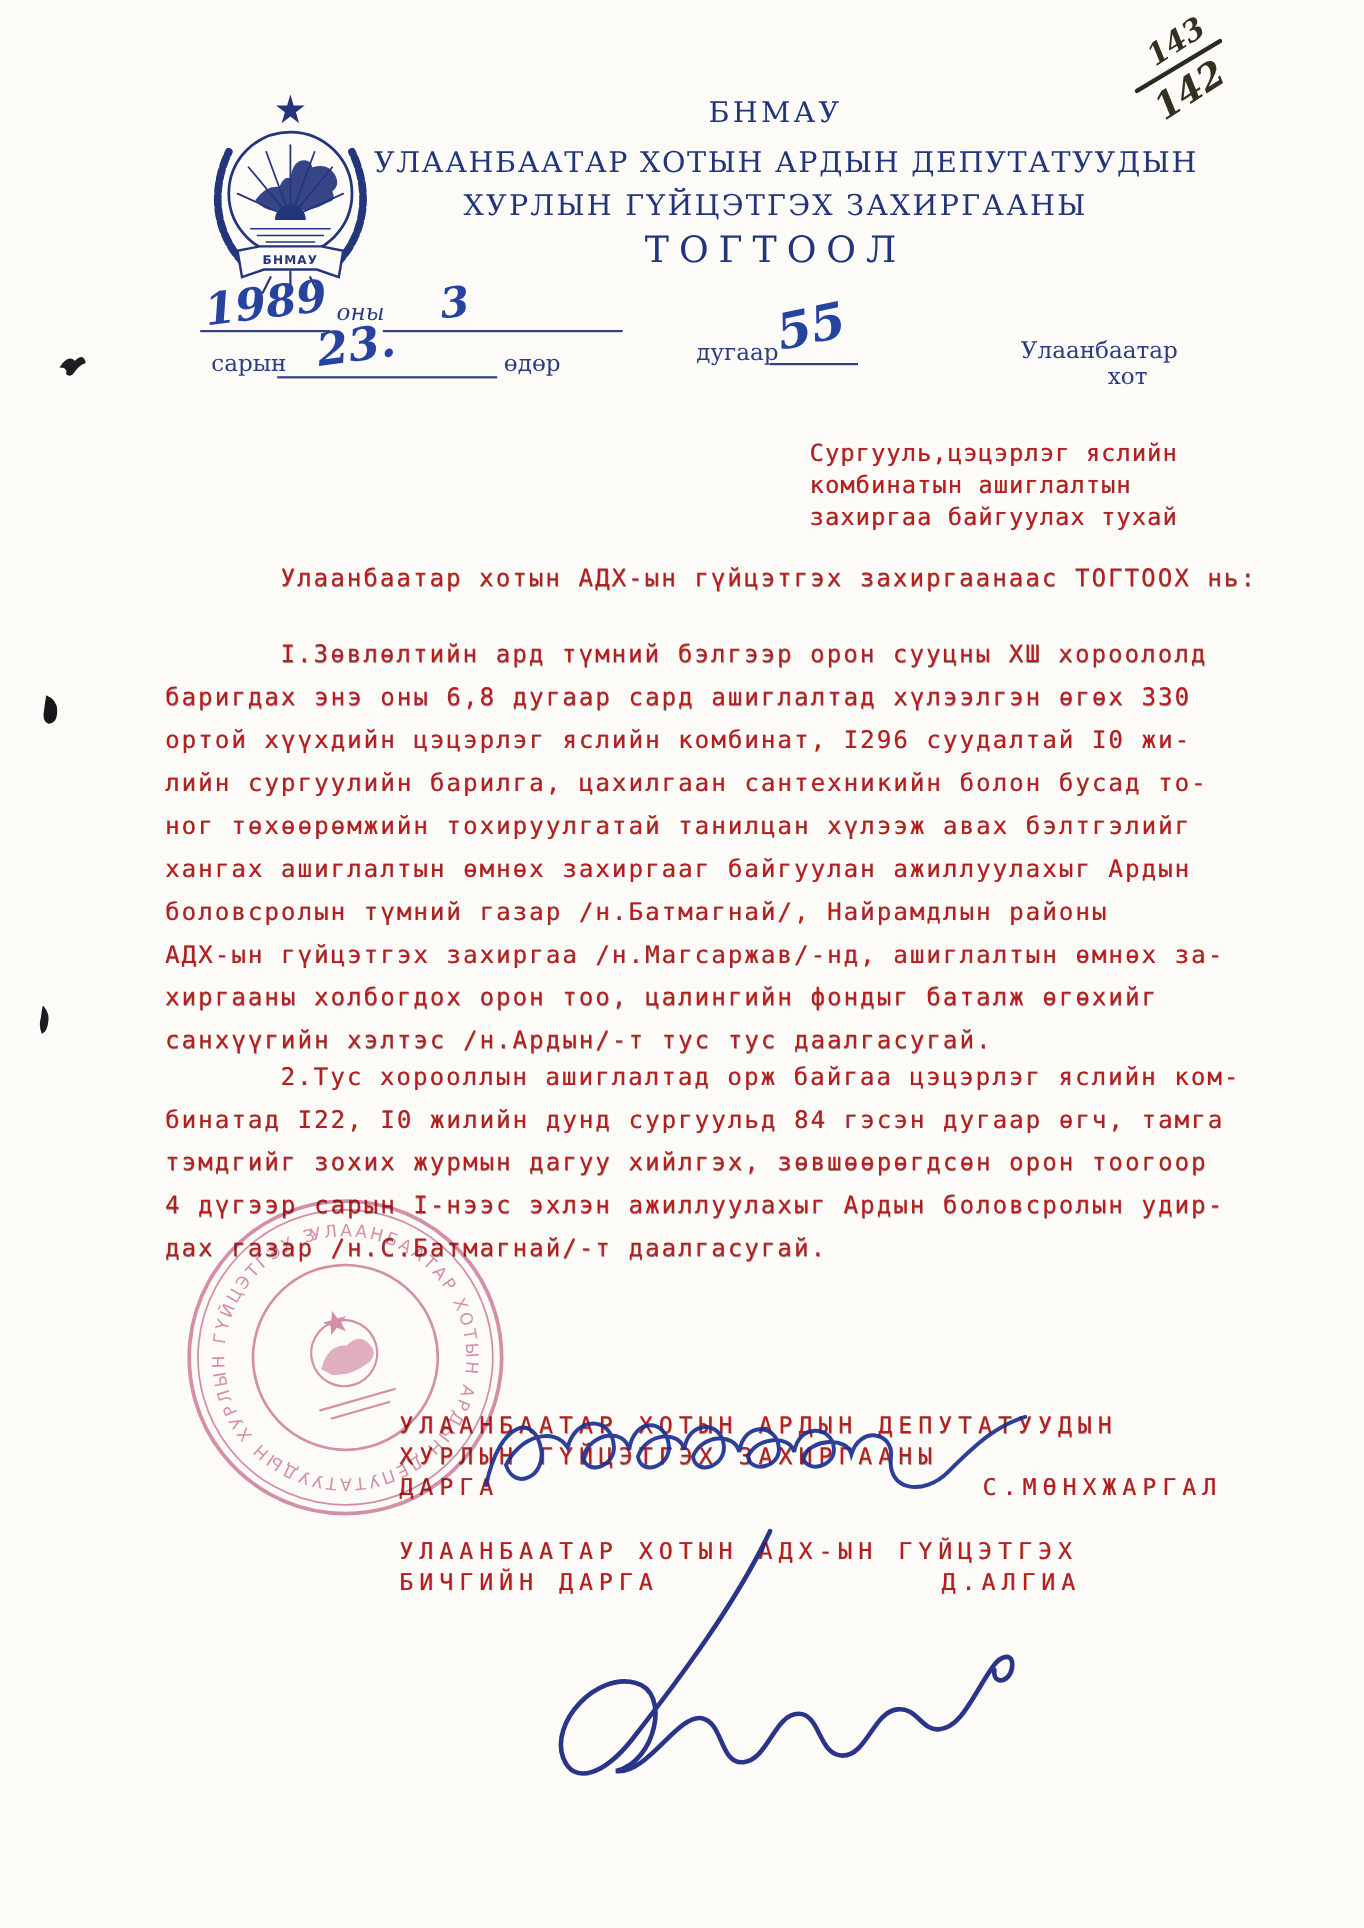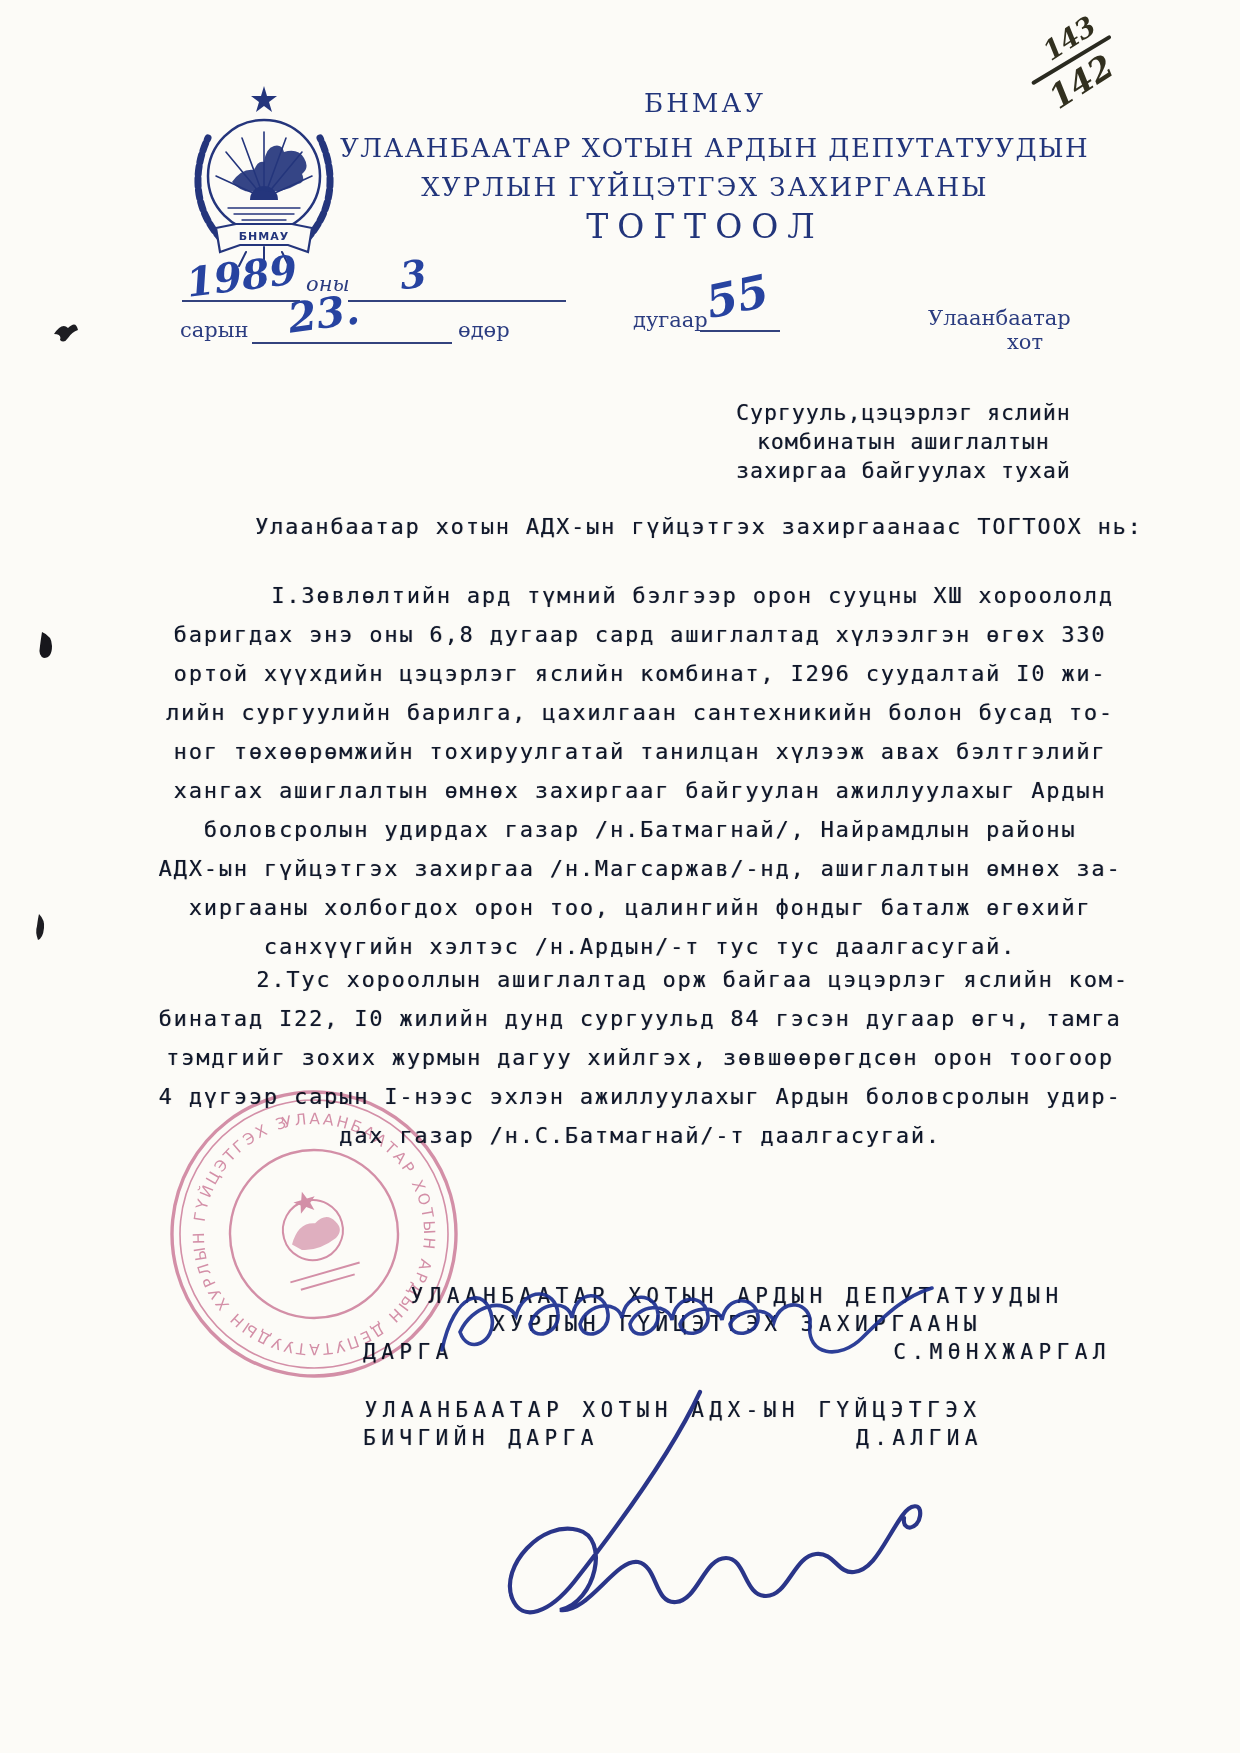--- a/index.html
+++ b/index.html
@@ -11,22 +11,22 @@
   .hdr-org1{left:340px;top:133px;width:730px;font-size:26px;letter-spacing:1.5px;}
   .hdr-org2{left:340px;top:172px;width:730px;font-size:26px;letter-spacing:2px;}
   .hdr-doctype{left:340px;top:207px;width:730px;font-size:33px;letter-spacing:9px;}
   
   .lbl{position:absolute;color:#2b3c80;font-size:21px;white-space:nowrap;}
   .rule{position:absolute;height:2px;background:#33427e;}
   
   .hand{position:absolute;color:#2743a0;font-family:"DejaVu Serif",serif;font-style:italic;
         font-weight:bold;white-space:nowrap;}
   
-  .tw{font-family:"DejaVu Sans Mono",monospace;color:#0f172a;
-      text-shadow:0.4px 0.4px 0.7px rgba(25,25,35,.5);text-align:center;}
+  .tw{font-family:"DejaVu Sans Mono",monospace;color:#b91c1c;
+      text-shadow:0.4px 0.4px 0.7px rgba(25,25,35,.5);}
   .body-block{position:absolute;left:150px;width:980px;font-size:22px;letter-spacing:1.8px;}
   .body-block .line{line-height:39px;white-space:pre;}
   .indent{padding-left:105px;}
   .subject{position:absolute;left:736px;top:398px;font-size:21.5px;letter-spacing:1px;}
   .subject .line{line-height:29px;white-space:nowrap;}
   .intro{position:absolute;left:255px;top:514px;font-size:22px;letter-spacing:1.8px;white-space:nowrap;}
   
   .sigblock{position:absolute;left:363px;font-size:21px;letter-spacing:5.5px;}
   .sigblock .line{line-height:28px;white-space:nowrap;}
   .sigrow{display:flex;justify-content:space-between;line-height:28px;}
@@ -92,21 +92,21 @@
   <div class="hdr hdr-org1">УЛААНБААТАР ХОТЫН АРДЫН ДЕПУТАТУУДЫН</div>
   <div class="hdr hdr-org2">ХУРЛЫН ГҮЙЦЭТГЭХ ЗАХИРГААНЫ</div>
   <div class="hdr hdr-doctype">ТОГТООЛ</div>
 
   <div class="hand" style="left:186px;top:252px;font-size:40px;transform:rotate(-7deg);">1989</div>
   <div class="rule" style="left:182px;top:300px;width:118px;"></div>
   <div class="lbl" style="left:306px;top:272px;font-style:italic;">оны</div>
   <div class="hand" style="left:400px;top:252px;font-size:38px;transform:rotate(-6deg);">3</div>
   <div class="rule" style="left:348px;top:300px;width:218px;"></div>
 
-  <div class="lbl" style="left:180px;top:318px;text-align:right;">сарын</div>
+  <div class="lbl" style="left:192px;top:318px;text-align:right;">сарын</div>
   <div class="hand" style="left:288px;top:290px;font-size:41px;transform:rotate(-8deg);">23.</div>
   <div class="rule" style="left:252px;top:342px;width:200px;"></div>
   <div class="lbl" style="left:458px;top:318px;">өдөр</div>
 
   <div class="lbl" style="left:633px;top:308px;">дугаар</div>
   <div class="hand" style="left:706px;top:270px;font-size:45px;transform:rotate(-12deg);">55</div>
   <div class="rule" style="left:700px;top:330px;width:80px;"></div>
 
   <div class="lbl" style="left:928px;top:286px;margin-top:20px;">Улаанбаатар</div>
   <div class="lbl" style="left:1007px;top:330px;">хот</div>
@@ -135,21 +135,21 @@
 
   <div class="tw intro">Улаанбаатар хотын АДХ-ын гүйцэтгэх захиргаанаас ТОГТООХ нь:</div>
 
   <div class="tw body-block" style="top:576px;">
     <div class="line indent">I.Зөвлөлтийн ард түмний бэлгээр орон сууцны ХШ хороололд</div>
     <div class="line">баригдах энэ оны 6,8 дугаар сард ашиглалтад хүлээлгэн өгөх 330</div>
     <div class="line">ортой хүүхдийн цэцэрлэг яслийн комбинат, I296 суудалтай I0 жи-</div>
     <div class="line">лийн сургуулийн барилга, цахилгаан сантехникийн болон бусад то-</div>
     <div class="line">ног төхөөрөмжийн тохируулгатай танилцан хүлээж авах бэлтгэлийг</div>
     <div class="line">хангах ашиглалтын өмнөх захиргааг байгуулан ажиллуулахыг Ардын</div>
-    <div class="line">боловсролын удирдах газар /н.Батмагнай/, Найрамдлын районы</div>
+    <div class="line">боловсролын түмний газар /н.Батмагнай/, Найрамдлын районы</div>
     <div class="line">АДХ-ын гүйцэтгэх захиргаа /н.Магсаржав/-нд, ашиглалтын өмнөх за-</div>
     <div class="line">хиргааны холбогдох орон тоо, цалингийн фондыг баталж өгөхийг</div>
     <div class="line">санхүүгийн хэлтэс /н.Ардын/-т тус тус даалгасугай.</div>
   </div>
 
   <div class="tw body-block" style="top:960px;">
     <div class="line indent">2.Тус хорооллын ашиглалтад орж байгаа цэцэрлэг яслийн ком-</div>
     <div class="line">бинатад I22, I0 жилийн дунд сургуульд 84 гэсэн дугаар өгч, тамга</div>
     <div class="line">тэмдгийг зохих журмын дагуу хийлгэх, зөвшөөрөгдсөн орон тоогоор</div>
     <div class="line">4 дүгээр сарын I-нээс эхлэн ажиллуулахыг Ардын боловсролын удир-</div>

